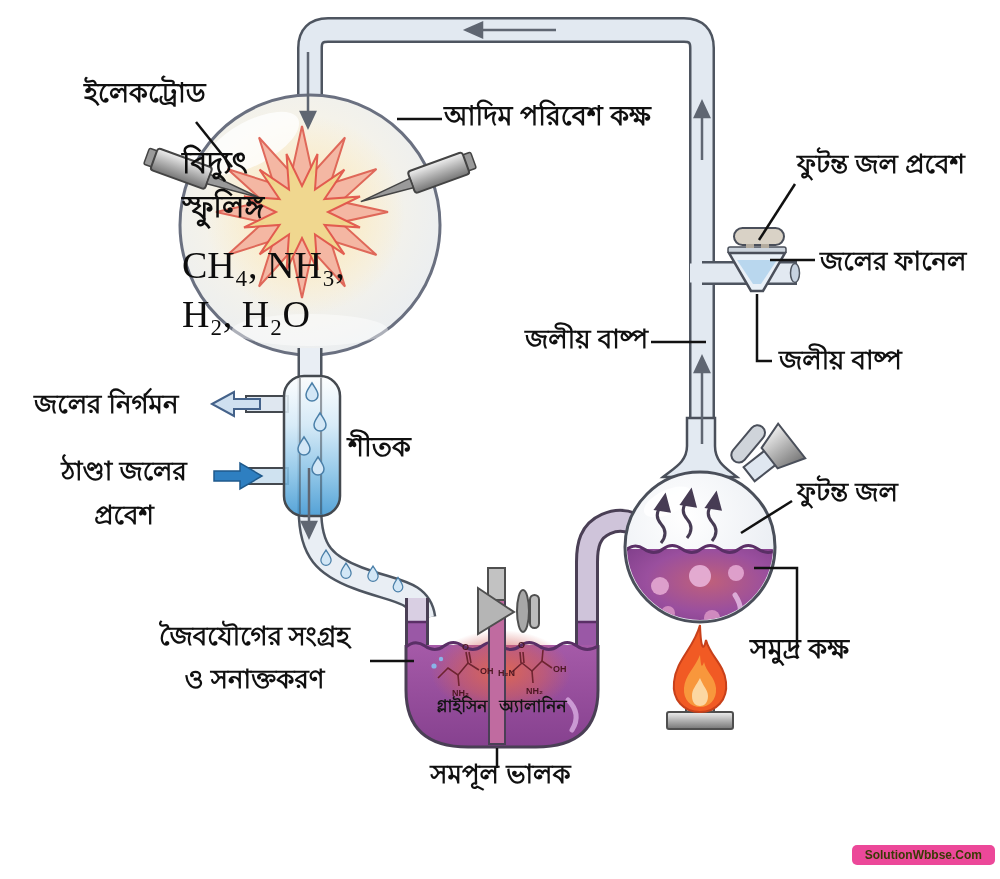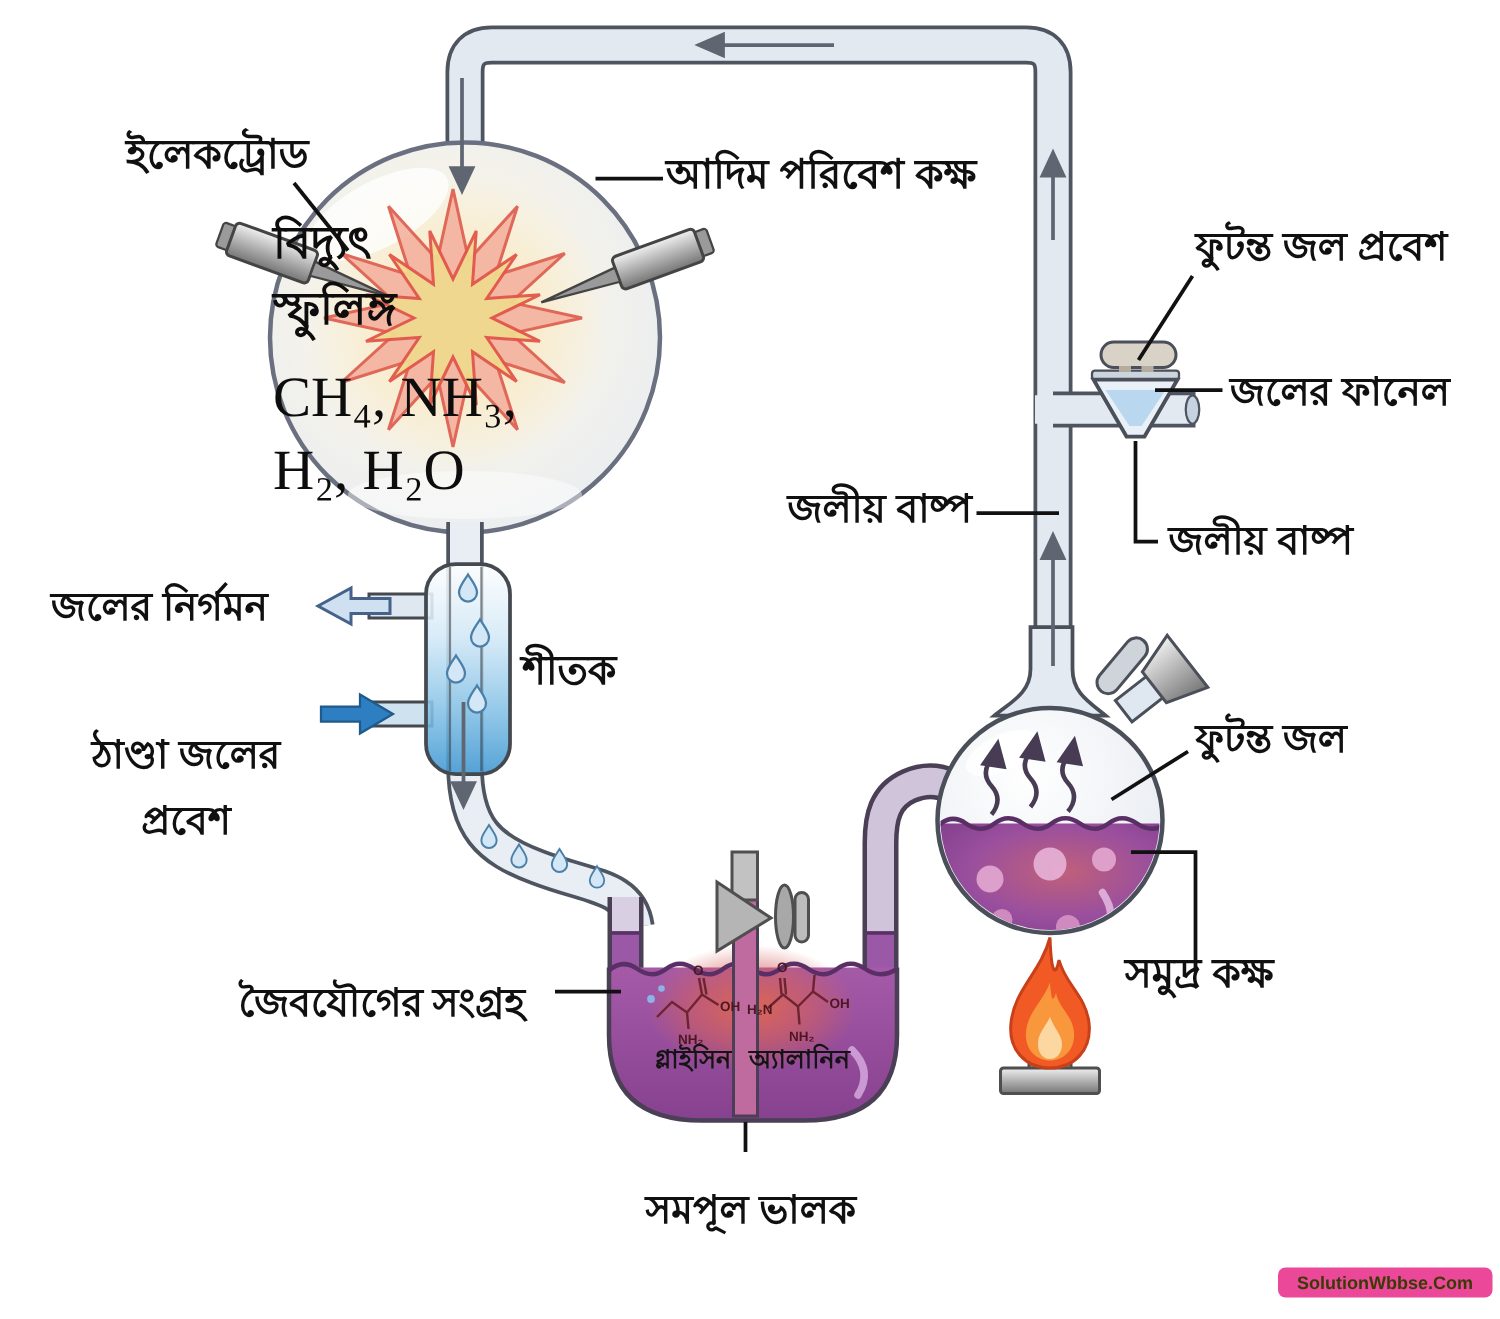--- a/index.html
+++ b/index.html
@@ -1,21 +1,21 @@
 <!DOCTYPE html>
 <html><head>
 <meta charset="utf-8">
 <style>
   html,body{margin:0;padding:0;background:#ffffff;}
   #stage{position:relative;width:1000px;height:879px;background:#ffffff;overflow:hidden;
          font-family:"Liberation Sans",sans-serif;}
   #apparatus{position:absolute;left:0;top:0;}
   .lbl{position:absolute;font-weight:700;color:#101010;line-height:1.12;white-space:nowrap;
        font-family:"Liberation Sans",sans-serif;}
-  .lbl.center{text-align:center;white-space:normal;margin-top:32px;}
+  .lbl.center{text-align:center;white-space:normal;}
   .f26{font-size:26px;} .f27{font-size:27px;}
   .serif{font-family:"Liberation Serif",serif;font-weight:400;}
   #caption{position:absolute;left:0;top:813px;width:100%;text-align:center;
            font-size:33px;font-weight:700;color:#0d0d0d;}
   #watermark{position:absolute;right:5px;top:845px;background:#ec4899;color:#3a3a05;
              font-size:12px;font-weight:700;padding:3px 13px;border-radius:5px;text-align:right;}
   .spark-txt{position:absolute;left:182px;width:252px;color:#0d0d0d;}
 </style>
 </head>
 <body>
@@ -270,31 +270,32 @@
     <line x1="770" y1="260" x2="815" y2="260"></line>
     <polyline points="757,294 757,361 772,361"></polyline>
     <line x1="651" y1="342" x2="706" y2="342"></line>
     <line x1="792" y1="501" x2="741" y2="533"></line>
     <polyline points="754,568 797,568 797,648"></polyline>
     <line x1="370" y1="661" x2="414" y2="661"></line>
     <line x1="497" y1="748" x2="497" y2="768"></line>
   </g>
 </svg>
 
-<div class="lbl f27" style="left:84px;top:78px;margin-top:10px;">ইলেকট্রোড</div>
+<div class="lbl f27" style="left:84px;top:78px;">ইলেকট্রোড</div>
 <div class="lbl f27" style="left:444px;top:101px;">আদিম পরিবেশ কক্ষ</div>
 <div class="lbl f26" style="left:797px;top:150px;">ফুটন্ত জল প্রবেশ</div>
 <div class="lbl f26" style="left:820px;top:247px;">জলের ফানেল</div>
 <div class="lbl f26" style="left:779px;top:346px;">জলীয় বাষ্প</div>
 <div class="lbl f26" style="left:490px;top:325px;width:158px;text-align:right;">জলীয় বাষ্প</div>
 <div class="lbl f27" style="left:348px;top:432px;">শীতক</div>
 <div class="lbl f26" style="left:34px;top:390px;">জলের নির্গমন</div>
 <div class="lbl f26 center" style="left:38px;top:457px;width:172px;">ঠাণ্ডা জলের</div>
 <div class="lbl f26 center" style="left:38px;top:501px;width:172px;">প্রবেশ</div>
 <div class="lbl f26 center" style="left:132px;top:622px;width:245px;font-family:Liberation Serif, serif;">জৈবযৌগের সংগ্রহ</div>
+<div class="lbl f26 center" style="left:132px;top:665px;width:245px;">ও সনাক্তকরণ</div>
 <div class="lbl f26 center" style="left:398px;top:760px;width:205px;">সমপূল ভালক</div>
 <div class="lbl f26" style="left:797px;top:478px;">ফুটন্ত জল</div>
 <div class="lbl f27" style="left:750px;top:634px;">সমুদ্র কক্ষ</div>
 
 <div class="lbl spark-txt" style="top:146px;font-size:30px;">বিদ্যুৎ</div>
 <div class="lbl spark-txt" style="top:190px;font-size:30px;">স্ফুলিঙ্গ</div>
 <div class="spark-txt serif" style="top:292px;font-size:38px;">H₂, H₂O</div>
 <div class="spark-txt serif" style="top:243px;font-size:38px;">CH₄, NH₃,</div>
 
 <div id="watermark">SolutionWbbse.Com</div>

